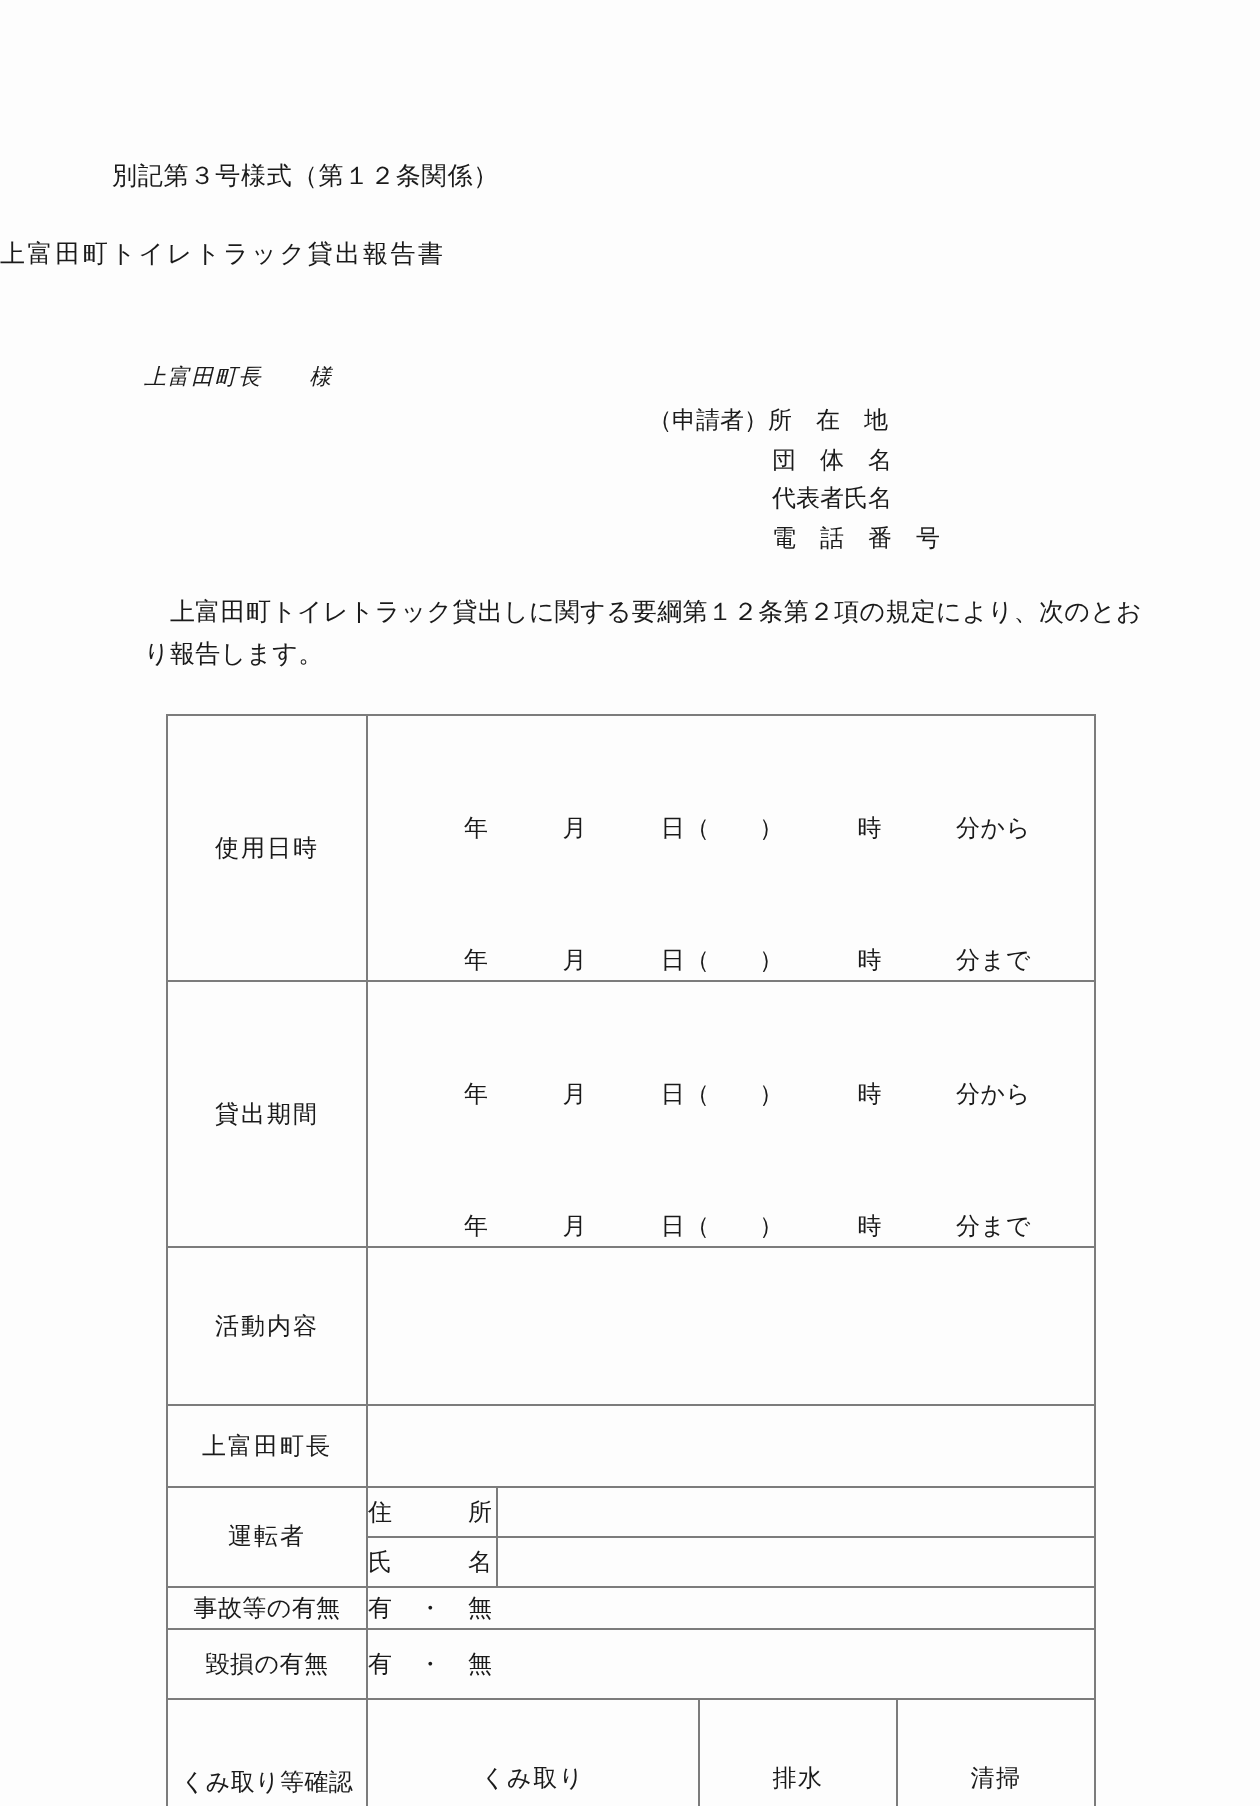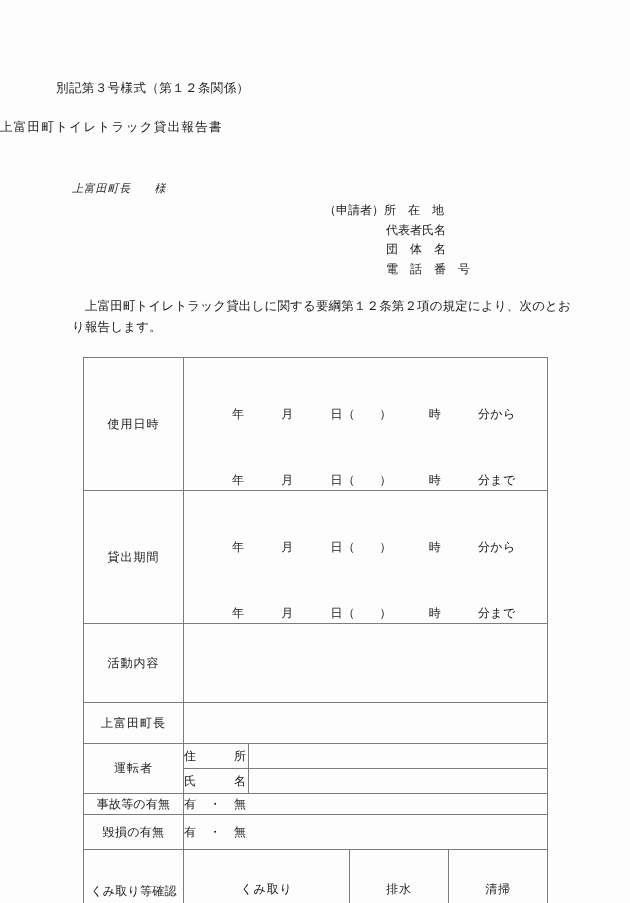--- a/index.html
+++ b/index.html
@@ -151,22 +151,22 @@
 
   <div class="abs form-no">別記第３号様式（第１２条関係）</div>
 
   <div class="abs doc-title">上富田町トイレトラック貸出報告書</div>
 
 
   <div class="abs addressee">上富田町長　　様</div>
 
   <div class="applicant">
     <div class="row"><span class="lead">（申請者）</span><span>所　在　地</span></div>
+    <div class="row" style="padding-left:62px"><span>団　体　名</span></div>
     <div class="row" style="padding-left:62px"><span>代表者氏名</span></div>
-    <div class="row" style="padding-left:62px"><span>団　体　名</span></div>
     <div class="row" style="padding-left:62px"><span>電　話　番　号</span></div>
   </div>
 
   <div class="body-par">
     <span class="l1">上富田町トイレトラック貸出しに関する要綱第１２条第２項の規定により、次のとお</span>
     <span class="l2">り報告します。</span>
   </div>
 
   <table class="form-table">
     <colgroup>

